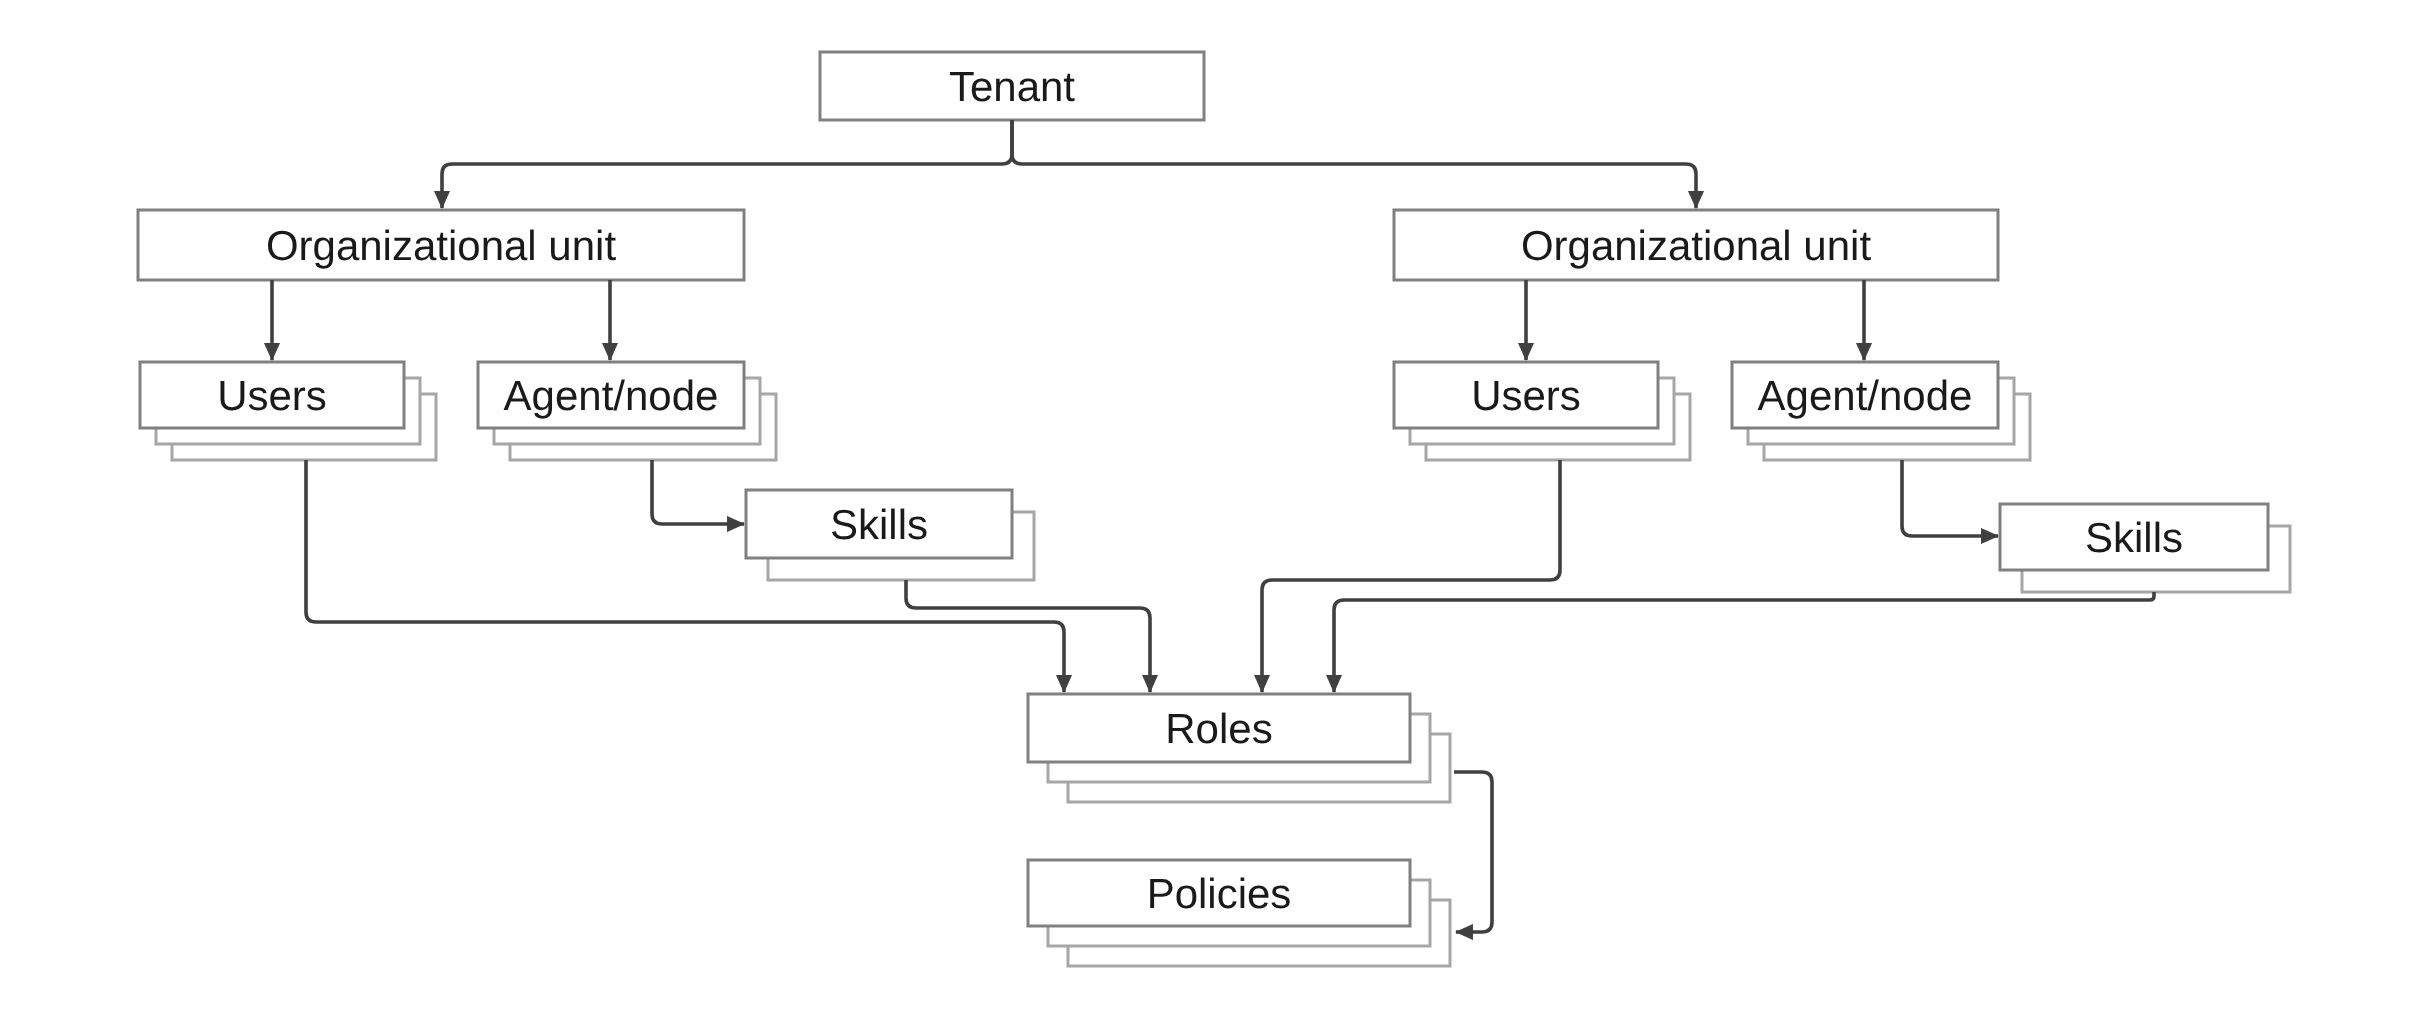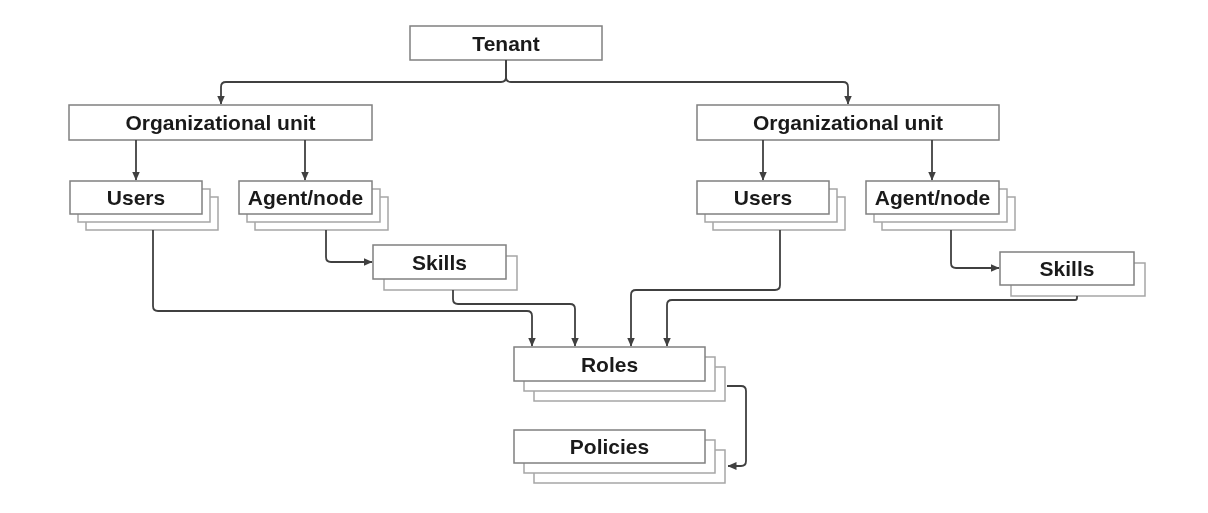--- a/index.html
+++ b/index.html
@@ -7,21 +7,20 @@
     padding: 0;
     background: #ffffff;
     font-family: "Liberation Sans", sans-serif;
   }
   .stage {
     position: relative;
     width: 1208px;
     height: 513px;
     background: #ffffff;
     overflow: hidden;
-    font-weight: bold;
   }
   svg.diagram {
     display: block;
     width: 1208px;
     height: 513px;
   }
   svg.diagram text {
     font-family: "Liberation Sans", sans-serif;
     font-size: 21px;
   }

